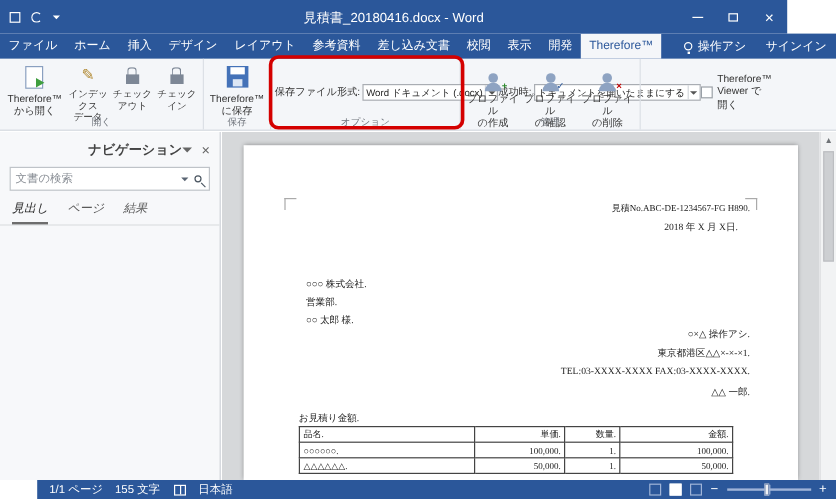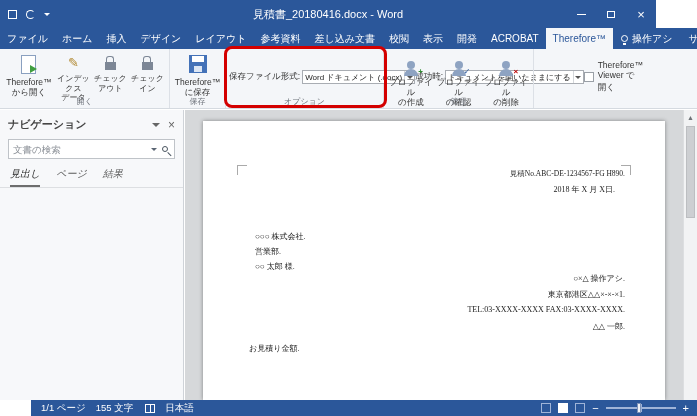--- a/index.html
+++ b/index.html
@@ -67,21 +67,21 @@
   .carrow { flex:0 0 10px; height:100%; display:flex; align-items:center; justify-content:center; border-left:1px solid #d4d7db; }
   .carrow::after { content:""; width:0; height:0; border:3px solid transparent; border-top-color:#555; margin-top:3px; }
   .cbrow { display:flex; align-items:center; height:15px; font-size:8.5px; color:#333; gap:4px; }
   .cb { width:10px; height:10px; background:#fff; border:1px solid #9aa0a7; flex:0 0 auto; }
   
   #annotation { position:absolute; left:224px; top:46px; width:163px; height:62px;
     border:3px solid #d40000; border-radius:8px; z-index:30; pointer-events:none; }
   
   #navpane { position:absolute; left:0; top:110px; width:184px; height:290px;
     background:#f7f8fa; border-right:1px solid #cfd3d8; }
-  .nav-head { display:flex; align-items:center; padding:7px 8px 4px; }
+  .nav-head { display:flex; align-items:center; padding:7px 8px 4px;text-align:right; }
   .nav-title { font-size:11px; font-weight:bold; color:#454545; flex:1; }
   .nav-collapse { width:0; height:0; border:4px solid transparent; border-top-color:#666; margin:4px 8px 0 0; }
   .nav-close { font-size:12px; color:#666; line-height:1; }
   .nav-search { margin:3px 8px 6px; height:20px; background:#fff; border:1px solid #bfc3c8;
     display:flex; align-items:center; padding:0 4px; }
   .nav-search input { flex:1; min-width:0; border:none; outline:none; font-size:9.5px;
     font-family:inherit; color:#333; background:transparent; }
   .nav-search input::placeholder { color:#8a8f96; }
   .srch-arrow { width:0; height:0; border:3px solid transparent; border-top-color:#5a6573; margin:3px 5px 0 3px; }
   .i-mag { width:6px; height:6px; border:1.3px solid #4a5560; border-radius:50%; position:relative; flex:0 0 auto; margin-right:2px; }
@@ -166,21 +166,20 @@
   <span class="tab">ファイル</span>
   <span class="tab">ホーム</span>
   <span class="tab">挿入</span>
   <span class="tab">デザイン</span>
   <span class="tab">レイアウト</span>
   <span class="tab">参考資料</span>
   <span class="tab">差し込み文書</span>
   <span class="tab">校閲</span>
   <span class="tab">表示</span>
   <span class="tab">開発</span>
-  <span class="tab">ACROBAT</span>
   <span class="tab active">Therefore™</span>
   <div class="tabs-right">
     <span class="rtab">
       <span class="i-bulb"></span>
       <span>操作アシ</span>
     </span>
     <span class="rtab">
       <span>サインイン</span>
     </span>
 
@@ -313,20 +312,42 @@
     <div class="dline d-ref">見積No.ABC-DE-1234567-FG  H890.</div>
     <div class="dline d-date">2018 年 X 月 X日.</div>
     <div class="dline d-rc0">○○○ 株式会社.</div>
     <div class="dline d-rc1">営業部.</div>
     <div class="dline d-rc2">○○ 太郎 様.</div>
     <div class="dline d-sn0">○×△ 操作アシ.</div>
     <div class="dline d-sn1">東京都港区△△×-×-×1.</div>
     <div class="dline d-sn2">TEL:03-XXXX-XXXX FAX:03-XXXX-XXXX.</div>
     <div class="dline d-sn3">△△ 一郎.</div>
     <div class="dline d-amt">お見積り金額.</div>
+    <table id="quote-table">
+      <tbody>
+        <tr>
+          <td class="hd c0">品名.</td>
+          <td class="hd c1">単価.</td>
+          <td class="hd c2">数量.</td>
+          <td class="hd c3">金額.</td>
+        </tr>
+        <tr>
+          <td class="c0">○○○○○○.</td>
+          <td class="c1">100,000.</td>
+          <td class="c2">1.</td>
+          <td class="c3">100,000.</td>
+        </tr>
+        <tr>
+          <td class="c0">△△△△△△.</td>
+          <td class="c1">50,000.</td>
+          <td class="c2">1.</td>
+          <td class="c3">50,000.</td>
+        </tr>
+      </tbody>
+    </table>
   </div>
 </div>
 
 <div id="scrollbar">
   <div class="sb-up">▲</div>
   <div class="sb-thumb"></div>
 </div>
 
 <div id="statusbar">
   <span class="sb-item">1/1 ページ</span>

